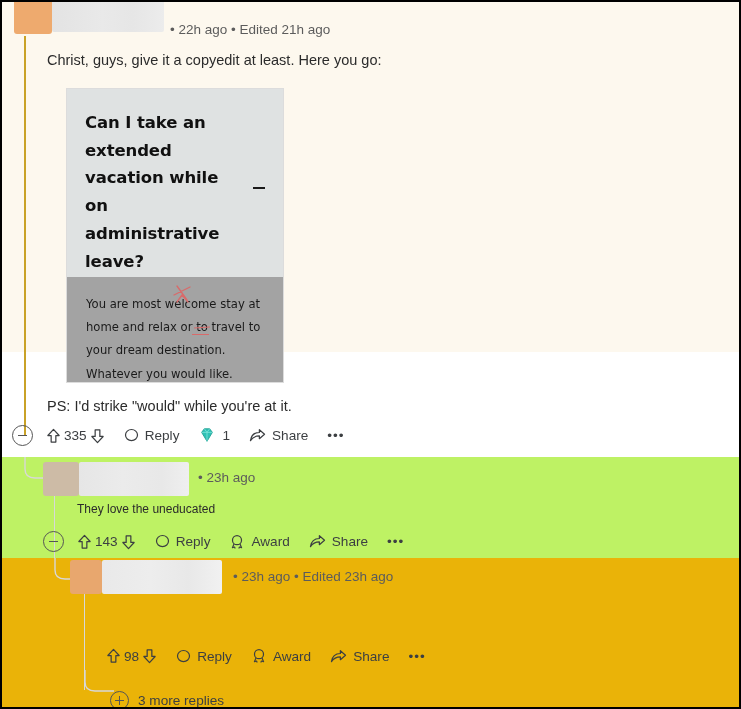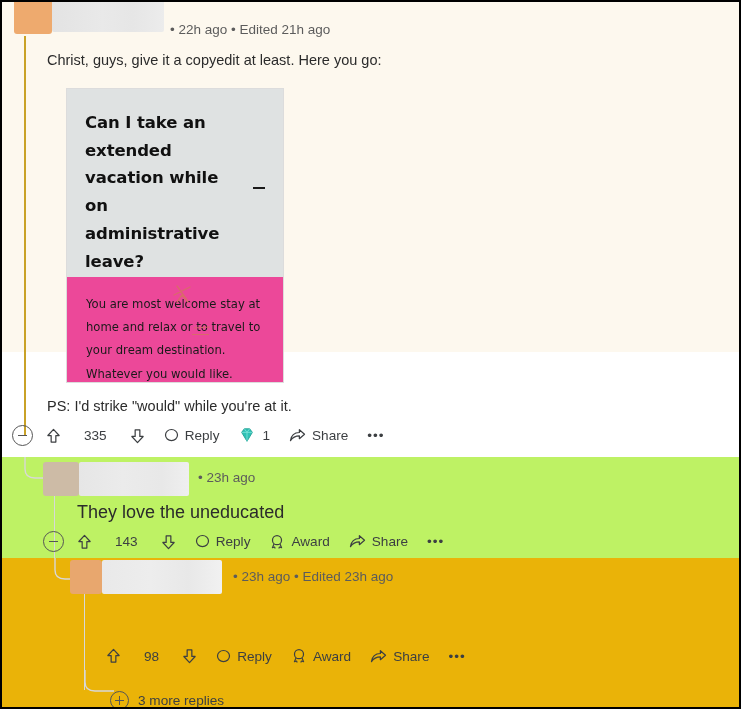--- a/index.html
+++ b/index.html
@@ -43,21 +43,21 @@
   }
   #c1-body {
     position: absolute; left: 45px; top: 48px; width: 640px;
     font-size: 14.5px; color: #2b2b2b; line-height: 1.45;
   }
 
   
   #card {
     position: absolute; left: 64px; top: 86px;
     width: 218px; height: 295px;
-    background: #ec4899;
+    background: #a3a3a3;
     border: 1px solid #dcdcdc;
     overflow: hidden;
   }
   #card-head {
     position: relative;
     height: 188px;
     background: #dfe2e2;
     padding: 20px 18px 0 18px;
   }
   #card-title {
@@ -108,33 +108,33 @@
     font-size: 13.6px; color: #3c3f42;
     white-space: nowrap;
   }
   .act { display: flex; align-items: center; gap: 6px; margin-right: 19px; }
   .collapse {
     width: 21px; height: 21px; border: 1.4px solid #555; border-radius: 50%;
     display: flex; align-items: center; justify-content: center;
     margin-right: 13px; flex: 0 0 auto;
   }
   .collapse i { display:block; width: 9px; height: 1.5px; background: #555; }
-  .vote { display: flex; align-items: center; gap: 23px; margin-right: 19px; }
+  .vote { display: flex; align-items: center; gap: 3px; margin-right: 19px; }
   .score { font-weight: 400; }
   svg { display: block; }
 
   
   #c2 { position: absolute; left: 0; top: 455px; width: 737px; height: 105px; background:#bef264; }
   #c2-curve { position:absolute; left:22px; top:0px; width:30px; height:22px; }
   #c2-thread { position: absolute; left: 52px; top: 20px; width: 1.4px; height: 480px; background: #d8d8d8; }
   #c2-avatar { position:absolute; left:41px; top:5px; width:36px; height:34px; background:#cdbba6; border-radius:3px; }
   #c2-namebar { position:absolute; left:77px; top:5px; width:110px; height:34px;
     background: linear-gradient(90deg,#e6e6e6 0%,#ebebeb 40%,#e8e8e8 75%,#efefef 100%); border-radius:2px; }
   #c2-meta { position:absolute; left:196px; top:13px; font-size:13.5px; color:#5c5c5c; }
-  #c2-body { position:absolute; left:75px; top:45px; font-size:18px; color:#2b2b2b; }
+  #c2-body { position:absolute; left:75px; top:45px; font-size:12px; color:#2b2b2b; }
 
   
   #c3 { position: absolute; left: 0; top: 556px; width: 737px; height: 150px; background:#eab308; }
   #c3-curve { position:absolute; left:52px; top:0px; width:30px; height:22px; }
   #c3-thread { position: absolute; left: 82px; top: 20px; width: 1.4px; height: 112px; background: #d8d8d8; }
   #c3-avatar { position:absolute; left:68px; top:2px; width:32px; height:34px; background:#e8a76e; border-radius:3px; }
   #c3-namebar { position:absolute; left:100px; top:2px; width:120px; height:34px;
     background: linear-gradient(90deg,#e9e9e9 0%,#ededed 40%,#e8e8e8 72%,#f1f1f1 100%); border-radius:2px; }
   #c3-meta { position:absolute; left:231px; top:11px; font-size:13.5px; color:#5c5c5c; }
   #c3-body { position:absolute; left:105px; top:41px; width: 625px; font-size:14.5px; color:#2b2b2b; line-height:1.5; }

